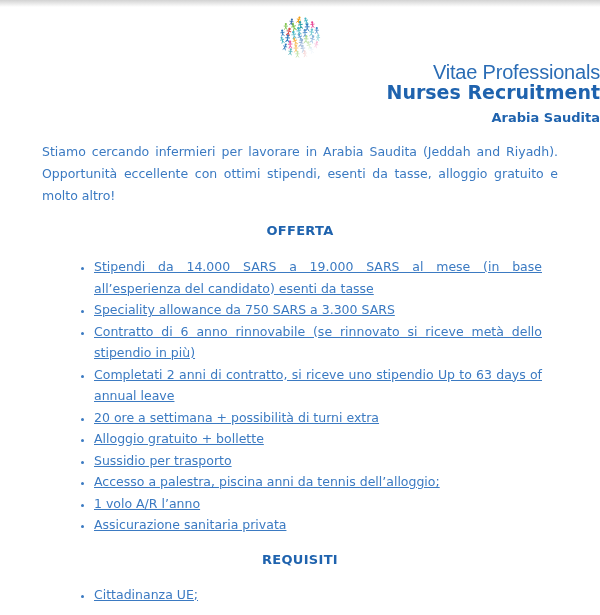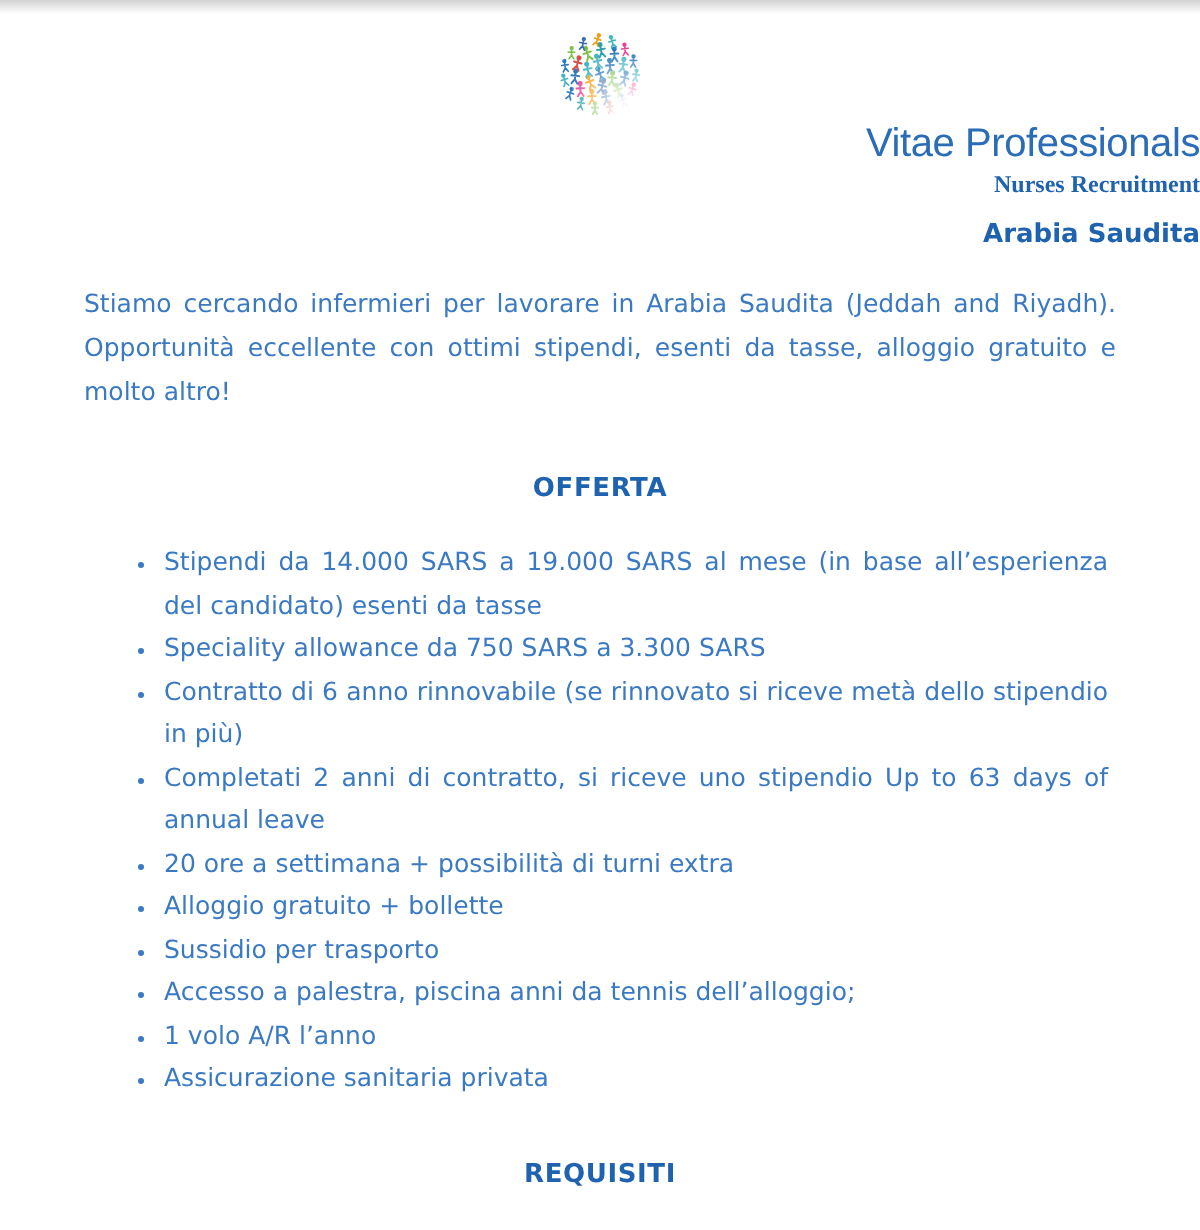--- a/index.html
+++ b/index.html
@@ -26,35 +26,35 @@
   .logo-wrap::after{
     content:"";position:absolute;inset:0;
     background:radial-gradient(circle at 78% 88%, rgba(255,255,255,.95) 8%, rgba(255,255,255,0) 55%);
   }
   .brand-title{
     margin-top:1px;font-family:"Liberation Sans",sans-serif;
     font-size:20px;font-weight:400;line-height:22px;color:var(--wordmark-blue);
     letter-spacing:-0.2px;
   }
   .subtitle{
-    font-size:12px;font-weight:bold;line-height:19px;color:var(--heading-blue);font-family:Liberation Serif, serif;
+    font-size:19px;font-weight:bold;line-height:19px;color:var(--heading-blue);
   }
   .country-title{
     margin-top:7px;font-size:13px;font-weight:bold;line-height:17px;color:var(--heading-blue);
   }
   .content{padding:0 42px;}
   .intro{
     margin:15px 0 0;font-size:12.5px;line-height:22px;text-align:justify;
   }
   .section-heading{
-    margin-top:30px;text-align:center;font-size:13px;font-weight:bold;
+    margin-top:16px;text-align:center;font-size:13px;font-weight:bold;
     line-height:16px;color:var(--heading-blue);letter-spacing:.3px;
   }
   ul.bullets{
-    margin:17px 4px 0;padding:0 0 0 36px;list-style:disc outside;
+    margin:17px 16px 0;padding:0 0 0 36px;list-style:disc outside;text-decoration:underline;
   }
   ul.bullets li{
     font-size:12.5px;line-height:21.5px;text-align:justify;
   }
   ul.bullets li::marker{color:var(--body-blue);font-size:11px;}
   ul.bullets.second{margin-top:16px;}
   .section-heading.second{}
 </style>
 </head>
 <body>

